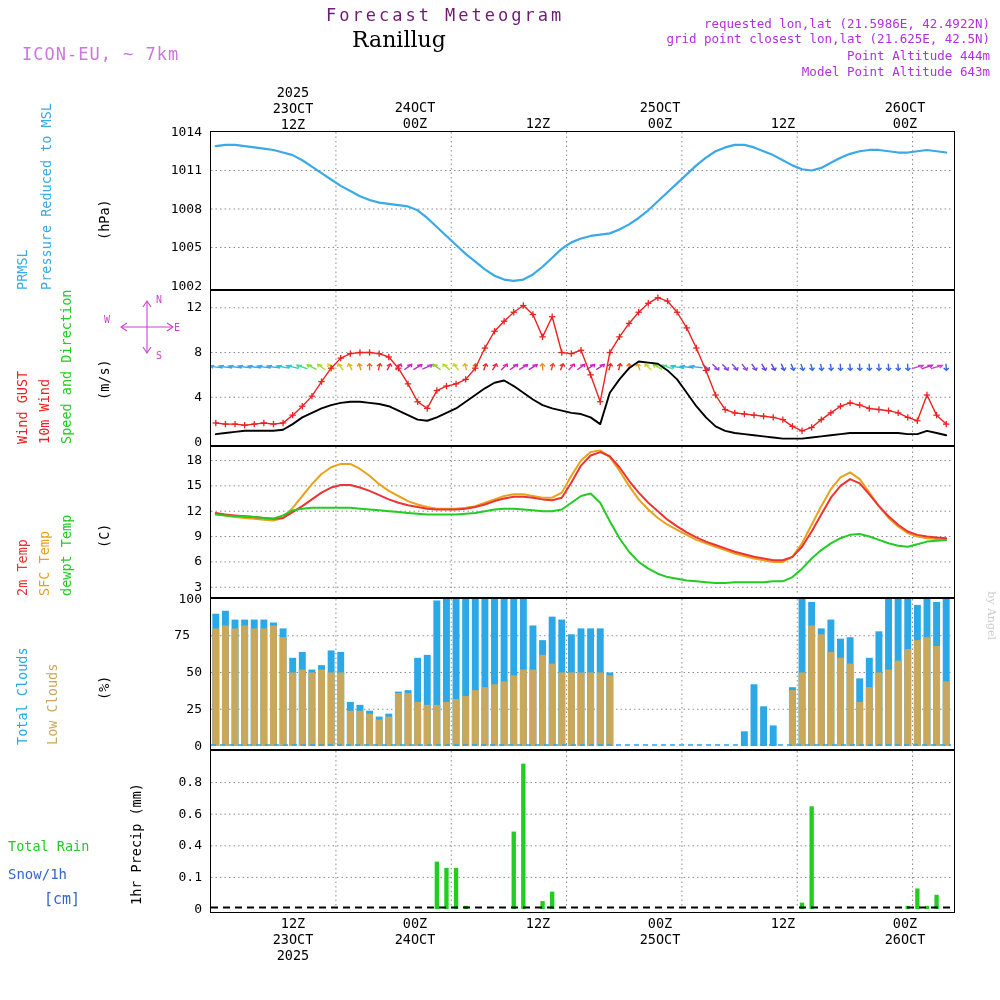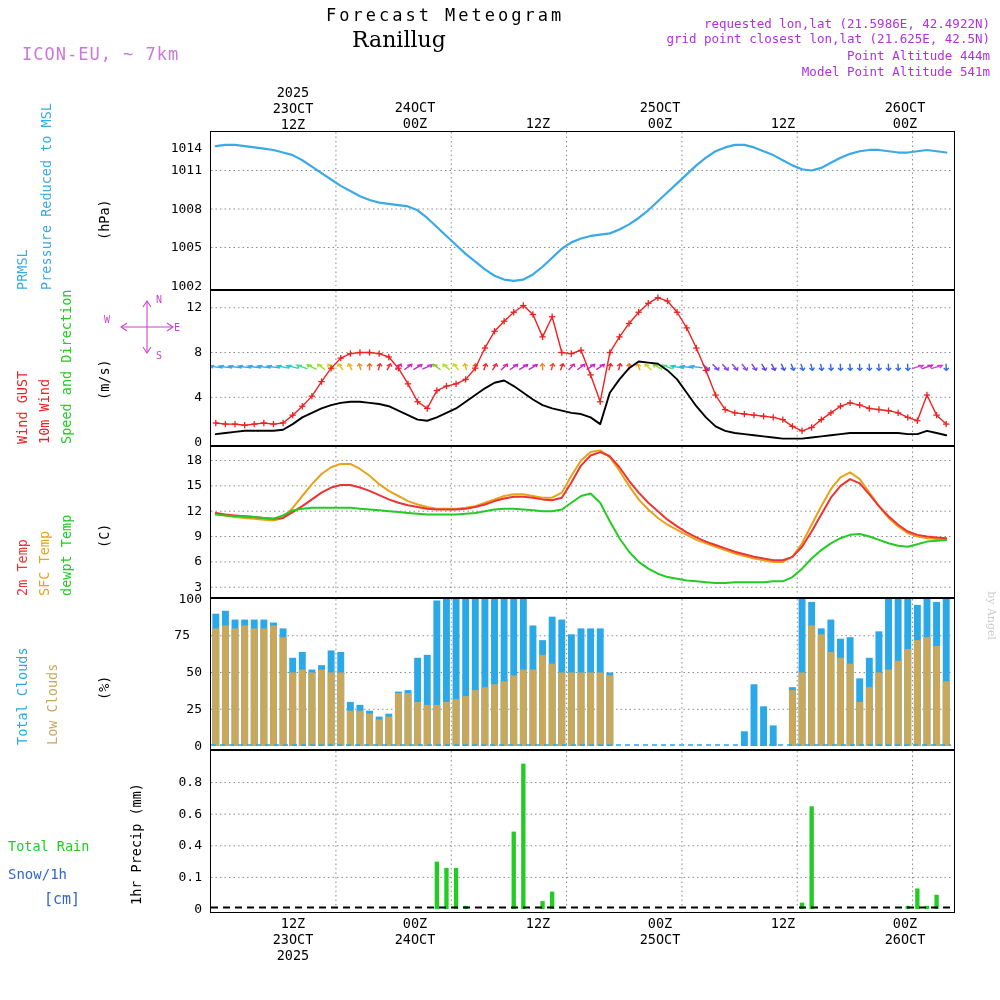--- a/index.html
+++ b/index.html
@@ -1,20 +1,20 @@
 <!DOCTYPE html>
 <html><head>
 <meta charset="utf-8">
 <style>
   html,body{margin:0;padding:0;background:#ffffff;}
   body{width:1000px;height:1000px;position:relative;font-family:"DejaVu Sans",sans-serif;overflow:hidden;}
   .abs{position:absolute;}
 
   
-  #forecast-meteogram-title{left:326px;top:5px;font-size:17px;letter-spacing:3px;color:#000000;font-family:"DejaVu Sans Mono",monospace;}
+  #forecast-meteogram-title{left:326px;top:5px;font-size:17px;letter-spacing:3px;color:#701a75;font-family:"DejaVu Sans Mono",monospace;}
   #station-title{left:352px;top:27px;font-size:22px;font-weight:normal;color:#000;font-family:"DejaVu Serif",serif;}
   #model-label{left:22px;top:44px;font-size:17px;color:#cc77dd;font-family:"DejaVu Sans Mono",monospace;letter-spacing:1px;}
   .meta{color:#b030e0;font-family:"DejaVu Sans Mono",monospace;font-size:12.5px;text-align:right;width:420px;}
   #meta1{left:570px;top:16px;}
   #meta2{left:570px;top:31px;}
   #meta3{left:570px;top:48px;}
   #meta4{left:570px;top:64px;}
   #watermark{right:2px;top:640px;font-size:11px;color:#cccccc;transform:rotate(90deg);transform-origin:right top;font-family:"DejaVu Serif",serif;}
 
   
@@ -39,21 +39,21 @@
 </style>
 </head>
 <body>
 
 <div class="abs" id="forecast-meteogram-title">Forecast Meteogram</div>
 <div class="abs" id="station-title">Ranillug</div>
 <div class="abs" id="model-label">ICON-EU, ~ 7km</div>
 <div class="abs meta" id="meta1">requested lon,lat (21.5986E, 42.4922N)</div>
 <div class="abs meta" id="meta2">grid point closest lon,lat (21.625E, 42.5N)</div>
 <div class="abs meta" id="meta3">Point Altitude 444m</div>
-<div class="abs meta" id="meta4">Model Point Altitude 541m</div>
+<div class="abs meta" id="meta4">Model Point Altitude 643m</div>
 <div class="abs" id="watermark">by Angel</div>
 
 <div class="abs toptick" style="left:258px;top:84px;">
   <div>2025</div>
     <div>23OCT</div>
     <div>12Z</div>
 </div>
 <div class="abs toptick" style="left:380px;top:99px;">
   <div>24OCT</div>
     <div>00Z</div>
@@ -656,21 +656,21 @@
       <rect x="713.8116883116884" y="154.84" width="4.324675324675325" height="3.16" fill="#22cc22"></rect>
       <rect x="723.422077922078" y="143.78" width="4.324675324675325" height="14.219999999999999" fill="#22cc22"></rect>
       <line x1="0" y1="156.5" x2="740" y2="156.5" stroke="#000" stroke-width="2" stroke-dasharray="7,5"></line>
     </svg>
   </div>
 
 <div class="ylab" style="left: 146px; top: 277.5px;">1002</div>
 <div class="ylab" style="left: 146px; top: 239px;">1005</div>
 <div class="ylab" style="left: 146px; top: 200.5px;">1008</div>
 <div class="ylab" style="left: 146px; top: 162px;">1011</div>
-<div class="ylab" style="left: 146px; top: 123.5px; margin-top: 16px;">1014</div>
+<div class="ylab" style="left: 146px; top: 123.5px;">1014</div>
 <div class="ylab" style="left: 146px; top: 433.5px;">0</div>
 <div class="ylab" style="left: 146px; top: 388.759px;">4</div>
 <div class="ylab" style="left: 146px; top: 344.019px;">8</div>
 <div class="ylab" style="left: 146px; top: 299.278px;">12</div>
 <div class="ylab" style="left: 146px; top: 578.741px;">3</div>
 <div class="ylab" style="left: 146px; top: 553.397px;">6</div>
 <div class="ylab" style="left: 146px; top: 528.052px;">9</div>
 <div class="ylab" style="left: 146px; top: 502.707px;">12</div>
 <div class="ylab" style="left: 146px; top: 477.362px;">15</div>
 <div class="ylab" style="left: 146px; top: 452.017px;">18</div>

